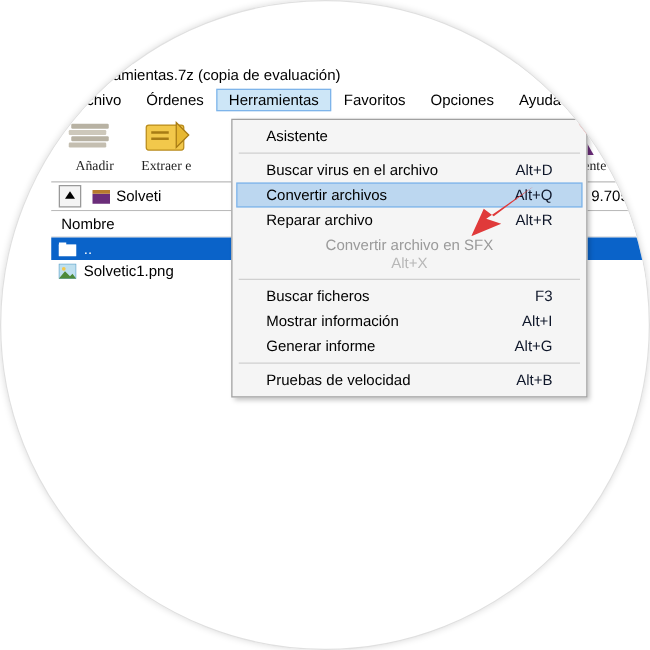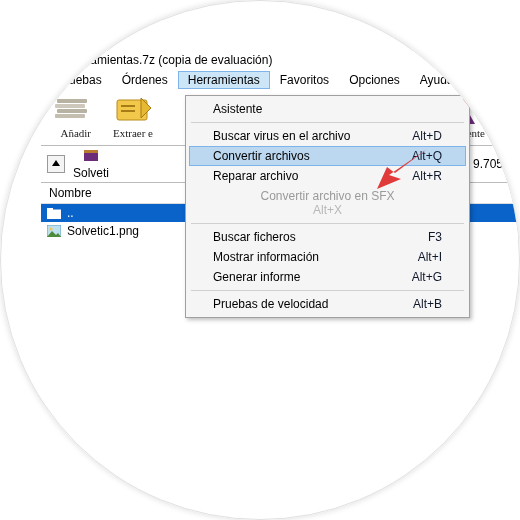--- a/index.html
+++ b/index.html
@@ -11,21 +11,21 @@
   .title { font-size: 12px; }
   .menubar { display: flex; gap: 0; padding: 2px 0 0 6px; background:#fff; }
   .menuitem { padding: 2px 10px; cursor: default; }
   .menuitem.active { background: #cde6f7; border: 1px solid #7eb4ea; padding: 1px 9px; }
   .toolbar { display: flex; align-items: flex-start; padding: 4px 6px 6px 6px; gap: 18px; margin-top:2px; }
   .tbtn { display: flex; flex-direction: column; align-items: flex-end; gap: 2px; min-width:44px;font-family:Liberation Serif, serif; }
   .tbtn .ticon { width: 38px; height: 30px; display:flex; align-items:center; justify-content:center; }
   .tbtn .tlabel { font-size: 11px; color:#222; white-space:nowrap; }
   .pathbar { display:flex; align-items:center; border:1px solid #bbb; border-left:none; border-right:none; padding:2px 6px; gap:8px; background:#fff; }
   .upbtn { width:18px; height:18px; border:1px solid #999; display:flex; align-items:center; justify-content:center; background:#f4f4f4; }
-  .pathicon { display:flex; align-items:center; gap:4px;flex-direction:column; }
+  .pathicon { display:flex; align-items:center; gap:4px; }
   .sizecol { margin-left:auto; font-size:12px; }
   .listhdr { display:flex; background:#fff; border-bottom:1px solid #ddd; }
   .colhdr { padding:3px 8px; border-right:1px solid #e5e5e5; font-size:12px; }
   .filelist { }
   .row { display:flex; align-items:center; padding:1px 6px; gap:6px; height:18px; }
   .row.sel { background:#0a63c9; color:#fff; }
   .fileicon { width:14px; height:14px; display:flex; align-items:center; justify-content:center; }
   .fname { font-size:12px; }
   .dropdown { position:absolute; left:184px; top:94px; width:285px; background:#f5f5f5; border:1px solid #a0a0a0; box-shadow:2px 2px 4px rgba(0,0,0,.25); padding:3px; z-index:20; }
   .dd-item { display:flex; justify-content:space-between; align-items:center; padding:3px 24px 3px 24px; font-size:12px; cursor:default; }
@@ -50,21 +50,21 @@
             <path d="M4 3 L8 0 L12 3 Z" fill="#c98f3c"></path>
             <rect x="3" y="7" width="2" height="5" fill="#c9a34d"></rect>
             <rect x="7" y="7" width="2" height="5" fill="#c9a34d"></rect>
             <rect x="11" y="7" width="2" height="5" fill="#c9a34d"></rect>
           </svg>
       </span>
       <span class="title">Herramientas.7z (copia de evaluación)</span>
     </div>
 
     <div class="menubar">
-      <div class="menuitem">Pruebas</div>
+      <div class="menuitem">Archivo</div>
       <div class="menuitem">Órdenes</div>
       <div class="menuitem active">Herramientas</div>
       <div class="menuitem">Favoritos</div>
       <div class="menuitem">Opciones</div>
       <div class="menuitem">Ayuda</div>
     </div>
 
     <div class="toolbar">
       <div class="tbtn">
         <span class="ticon">

